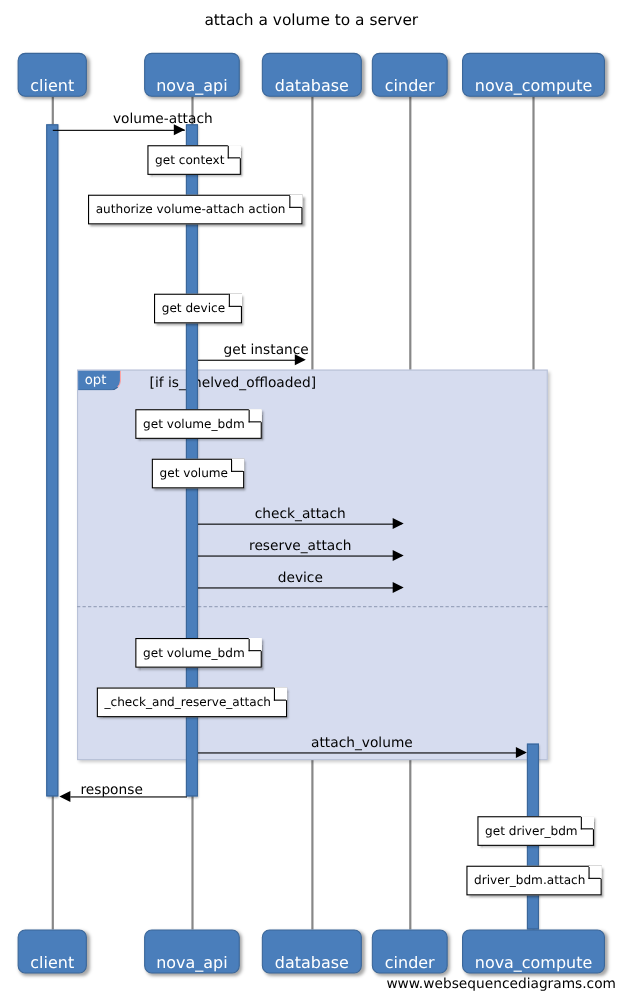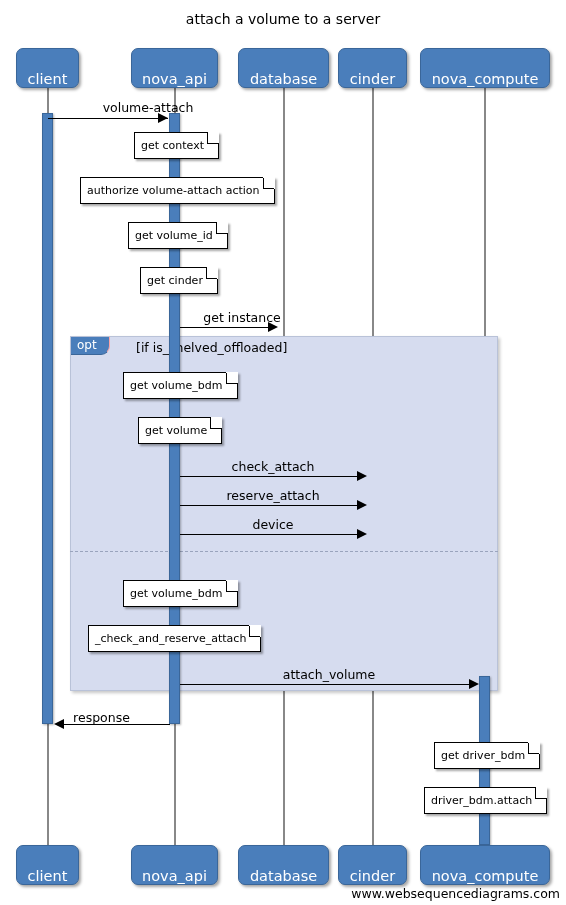--- a/index.html
+++ b/index.html
@@ -223,26 +223,23 @@
   <div class="arrow-head arrow-left" style="left:54px; top:719px;"></div>
 
   <div class="note" style="left:134px; top:132px;">
     <span>get context</span>
   </div>
 
   <div class="note" style="left:80px; top:177px;">
     <span>authorize volume-attach action</span>
   </div>
 
-  <div class="note" style="left:128px; top:222px;">
-    <span>get volume_id</span>
-  </div>
 
   <div class="note" style="left:140px; top:267px;">
-    <span>get cinder</span>
+    <span>get device</span>
   </div>
 
   <div class="note" style="left:123px; top:372px;">
     <span>get volume_bdm</span>
   </div>
 
   <div class="note" style="left:138px; top:417px;">
     <span>get volume</span>
   </div>
 

